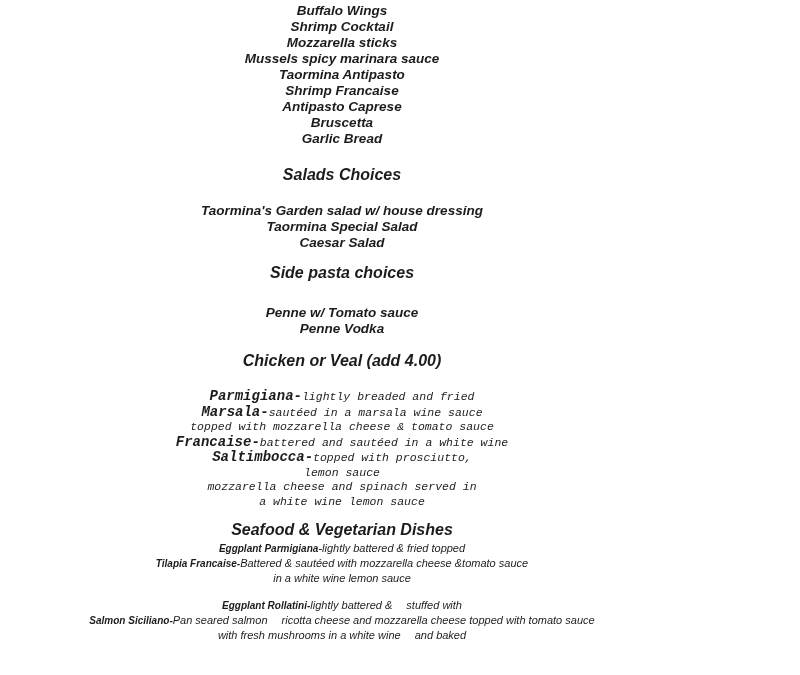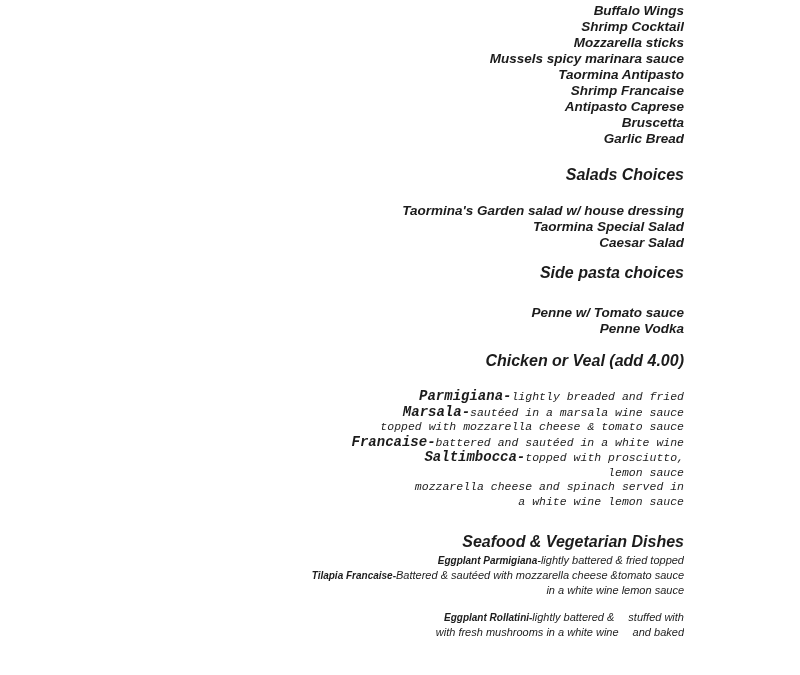--- a/index.html
+++ b/index.html
@@ -1,31 +1,31 @@
 <!DOCTYPE html>
 <html><head>
 <meta charset="utf-8">
 <style>
   html,body{margin:0;padding:0;background:#ffffff;}
   .page{
     width:684px;height:675px;overflow:hidden;position:relative;
-    background:#ffffff;color:#1c1c1c;text-align:right;
+    background:#ffffff;color:#1c1c1c;text-align:center;
     font-family:"Liberation Sans",sans-serif;font-style:italic;
   }
   
   .clip-top{height:3px;overflow:hidden;}
   .clip-top span{display:block;font-weight:bold;font-size:13.5px;line-height:16px;margin-top:-13px;color:#8f8f8f;}
   
   .item{font-weight:bold;font-size:13.5px;line-height:16px;}
   
   .heading{font-weight:bold;font-size:16px;line-height:20px;margin:0;}
   .h-salads{margin-top:18px;}
   .h-pasta{margin-top:12px;}
   .h-chicken{margin-top:14px;}
-  .h-seafood{margin-top:23px;}
+  .h-seafood{margin-top:11px;}
   .list-salads{margin-top:18px;}
   .list-pasta{margin-top:22px;}
   
   .entrees{margin-top:18px;font-family:Liberation Mono, monospace;}
   .entree-line{font-size:11.5px;line-height:14.5px;font-weight:normal;}
   .entree-line .name{font-weight:bold;font-size:14px;}
   
   .sea{margin-top:1px;}
   .sea-line{font-size:11px;line-height:15px;font-weight:normal;}
   .sea-line .name{font-weight:bold;font-size:10px;}
@@ -81,17 +81,18 @@
   </div>
 
   <div class="heading h-seafood">Seafood &amp; Vegetarian Dishes</div>
 
   <div class="sea">
     <div class="sea-line"><span class="name">Eggplant Parmigiana</span><span>-lightly battered &amp; fried topped</span></div>
     <div class="sea-line"><span class="name">Tilapia Francaise-</span><span>Battered &amp; sautéed with mozzarella cheese &amp;tomato sauce</span></div>
     <div class="sea-line"><span>in a white wine lemon sauce</span></div>
     <div class="gap12"></div>
     <div class="sea-line"><span class="name">Eggplant Rollatini-</span><span>lightly battered &amp;  stuffed with</span></div>
+    <div class="sea-line"><span class="name">Salmon Siciliano-</span><span>Pan seared salmon  ricotta cheese and mozzarella cheese topped with tomato sauce</span></div>
     <div class="sea-line"><span>with fresh mushrooms in a white wine  and baked</span></div>
 
   </div>
 
 </div>
 
 </body></html>

